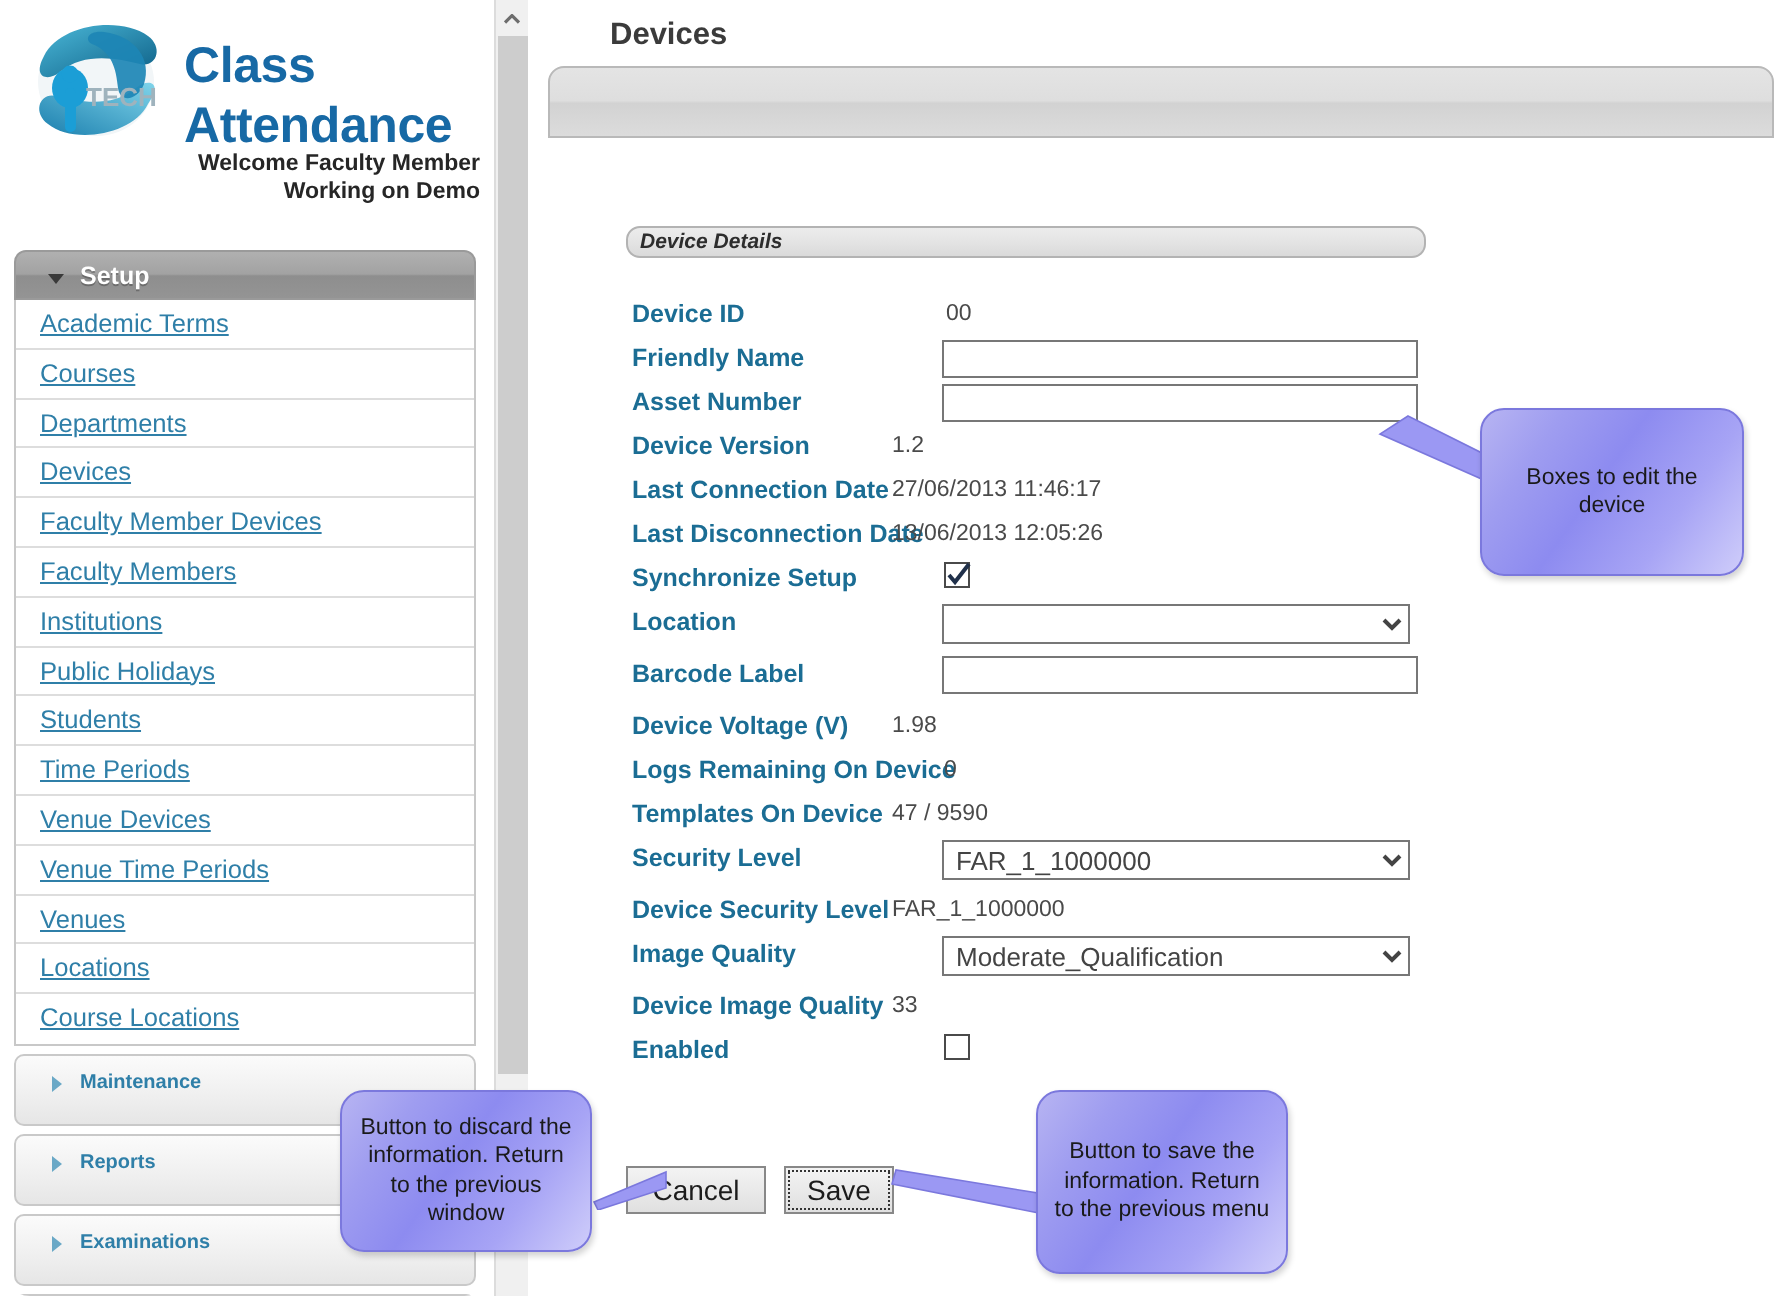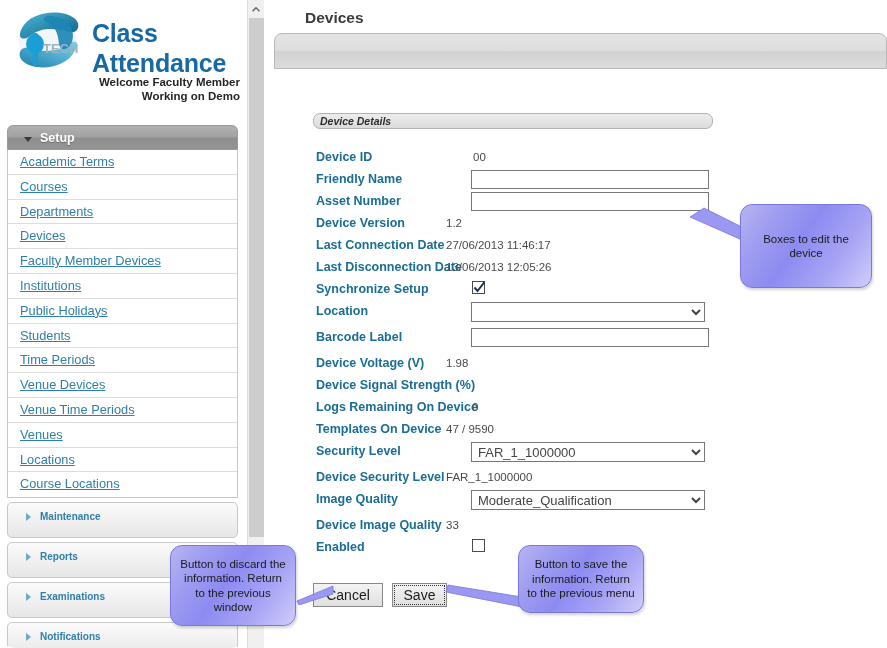--- a/index.html
+++ b/index.html
@@ -222,20 +222,21 @@
     <div class="panel-head">
       <span class="tri"></span>
       <span>Setup</span>
     </div>
     <div class="menu-list">
       <div class="menu-item"><a>Academic Terms</a></div>
       <div class="menu-item"><a>Courses</a></div>
       <div class="menu-item"><a>Departments</a></div>
       <div class="menu-item"><a>Devices</a></div>
       <div class="menu-item"><a>Faculty Member Devices</a></div>
+      <div class="menu-item"><a>Faculty Members</a></div>
       <div class="menu-item"><a>Institutions</a></div>
       <div class="menu-item"><a>Public Holidays</a></div>
       <div class="menu-item"><a>Students</a></div>
       <div class="menu-item"><a>Time Periods</a></div>
       <div class="menu-item"><a>Venue Devices</a></div>
       <div class="menu-item"><a>Venue Time Periods</a></div>
       <div class="menu-item"><a>Venues</a></div>
       <div class="menu-item"><a>Locations</a></div>
       <div class="menu-item"><a>Course Locations</a></div>
     </div>
@@ -329,24 +330,20 @@
     <div class="row" style="height:26px">
       <span class="lbl">Barcode Label</span>
       <input class="tb" type="text" value="" style="">
     </div>
 
     <div class="row">
       <span class="lbl">Device Voltage (V)</span>
       <span class="val tight">1.98</span>
     </div>
 
-    <div class="row">
-      <span class="lbl">Device Signal Strength (%)</span>
-      <span class="val tight"></span>
-    </div>
 
     <div class="row">
       <span class="lbl">Logs Remaining On Device</span>
       <span class="val" style="left:159px">0</span>
     </div>
 
     <div class="row">
       <span class="lbl">Templates On Device</span>
       <span class="val tight">47 / 9590</span>
     </div>
@@ -399,15 +396,15 @@
 <svg class="tail" style="left:295px; top:575px; width:40px; height:30px;" viewBox="0 0 40 30">
   <path d="M2 26 L38 11 L38 19 L4 30 Z" fill="#9b98f3" stroke="#7b78dd" stroke-width="0.8"></path>
 </svg>
 <div class="callout" style="left:170px; top:545px; width:126px; height:81px;">
   <span>Button to discard the information. Return to the previous window</span>
 </div>
 
 <svg class="tail" style="left:444px; top:583px; width:80px; height:32px;" viewBox="0 0 80 32">
   <path d="M2 9 L78 24 L78 14 L4 2 Z" fill="#9b98f3" stroke="#7b78dd" stroke-width="0.8"></path>
 </svg>
-<div class="callout" style="left:518px; top:545px; width:126px; height:68px;">
+<div class="callout" style="left:518px; top:545px; width:126px; height:92px;">
   <span>Button to save the information. Return to the previous menu</span>
 </div>
 
 </body></html>

